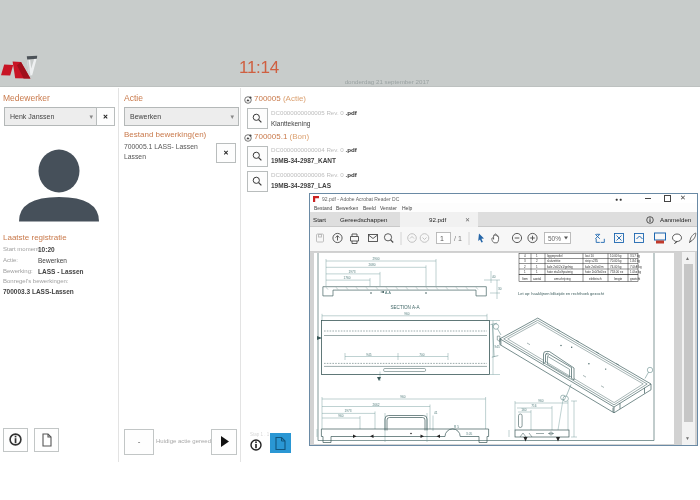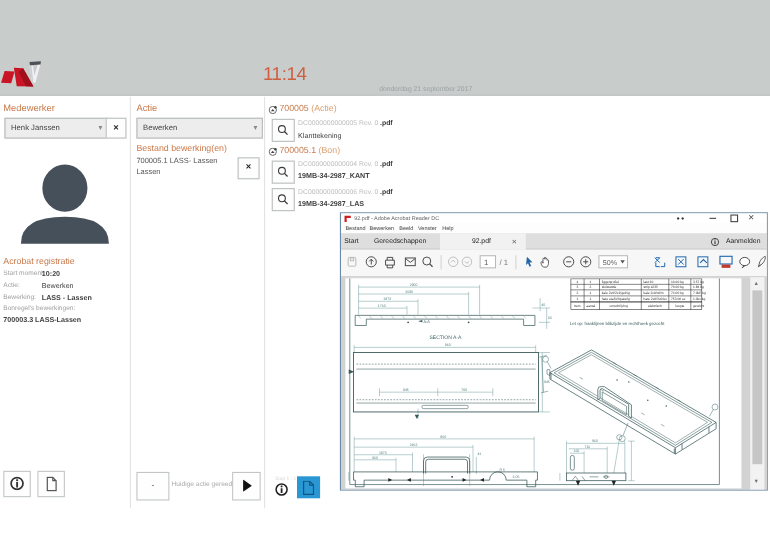--- a/index.html
+++ b/index.html
@@ -40,21 +40,21 @@
 <div class="abs vline" style="left:240px;top:88px;height:374px"></div>
 
 <div class="abs lab" style="left:3px;top:93px">Medewerker</div>
 <div class="abs dd" style="left:4px;top:107px;width:87px;height:17px">Henk Janssen<span class="ar">▾</span></div>
 <div class="abs xbtn" style="left:96px;top:107px;width:17px;height:17px">✕</div>
 
 <svg class="abs" style="left:12px;top:142px" width="94" height="82" viewBox="0 0 94 82">
   <ellipse cx="47" cy="29" rx="20.5" ry="21.5" fill="#46505a"></ellipse>
   <path d="M7,79.5 Q7,55 47,55 Q87,55 87,79.5 Z" fill="#46505a"></path>
 </svg>
-<div class="abs org" style="left:3px;top:233px;font-size:8px">Acrobat registratie</div>
+<div class="abs org" style="left:3px;top:233px;font-size:8px">Laatste registratie</div>
 <div class="abs sm" style="left:3px;top:246px">Start moment:</div>
 <div class="abs smd" style="left:38px;top:246px;font-weight:bold">10:20</div>
 <div class="abs sm" style="left:3px;top:257px">Actie:</div>
 <div class="abs smd" style="left:38px;top:257px">Bewerken</div>
 <div class="abs sm" style="left:3px;top:268px">Bewerking:</div>
 <div class="abs smd" style="left:38px;top:268px;font-weight:bold">LASS - Lassen</div>
 <div class="abs sm" style="left:3px;top:278px">Bonregel's bewerkingen:</div>
 <div class="abs smd" style="left:3px;top:288px;font-weight:bold">700003.3 LASS-Lassen</div>
 
 <div class="abs btn" style="left:3px;top:428px;width:23px;height:22px;line-height:22px">

